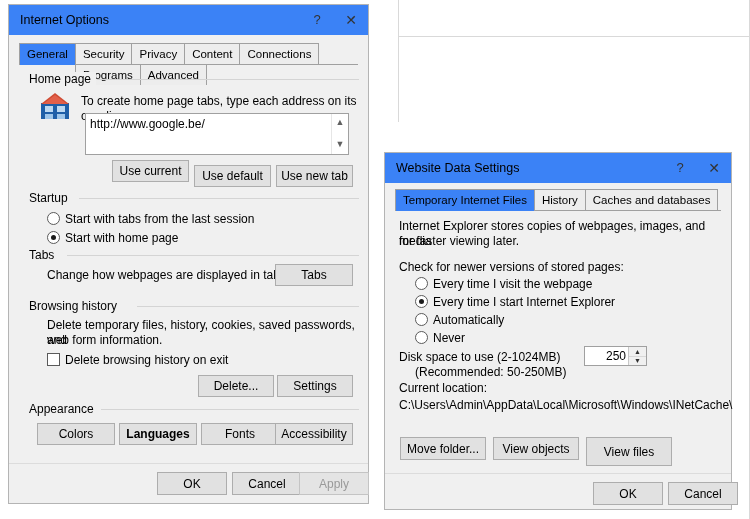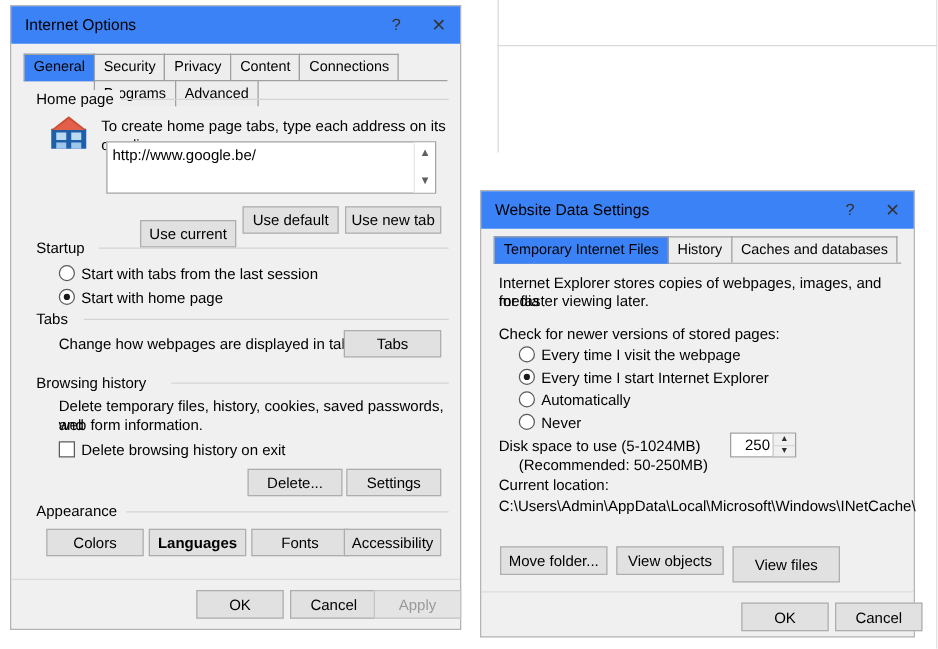--- a/index.html
+++ b/index.html
@@ -290,21 +290,21 @@
     <div class="static" style="left:72px; top:89px; width:280px;">To create home page tabs, type each address on its own line.</div>
 
     <div class="textarea-box" style="left:76px; top:108px; width:264px; height:42px;">
       <div class="ta-text">http://www.google.be/</div>
       <div class="scroll-col">
         <div class="scroll-arrow up">▲</div>
         <div class="scroll-arrow down">▼</div>
       </div>
     </div>
 
-    <button class="btn" style="left:103px; top:171px; width:77px; height:22px;">Use current</button>
+    <button class="btn" style="left:103px; top:155px; width:77px; height:22px;">Use current</button>
     <button class="btn" style="left:185px; top:160px; width:77px; height:22px;">Use default</button>
     <button class="btn" style="left:267px; top:160px; width:77px; height:22px;">Use new tab</button>
 
     <div class="group" style="left:20px; top:193px; width:330px;">
       <div class="group-label">Startup</div>
       <div class="group-line" style="left:50px; width:280px;"></div>
     </div>
 
     <div class="radio" style="left:38px; top:207px;"></div>
     <div class="radio-label" style="left:56px; top:207px;">Start with tabs from the last session</div>
@@ -374,24 +374,24 @@
 
     <div class="radio checked" style="left:30px; top:142px;"></div>
     <div class="radio-label" style="left:48px; top:142px;">Every time I start Internet Explorer</div>
 
     <div class="radio" style="left:30px; top:160px;"></div>
     <div class="radio-label" style="left:48px; top:160px;">Automatically</div>
 
     <div class="radio" style="left:30px; top:178px;"></div>
     <div class="radio-label" style="left:48px; top:178px;">Never</div>
 
-    <div class="static" style="left:14px; top:197px;">Disk space to use (5-1024MB)</div>
+    <div class="static" style="left:14px; top:197px;">Disk space to use (2-1024MB)</div>
     <div class="static" style="left:30px; top:212px;">(Recommended: 50-250MB)</div>
 
-    <div class="spin-box" style="left:199px; top:193px; width:53px; height:20px;">
+    <div class="spin-box" style="left:199px; top:193px; width:63px; height:20px;">
       <div class="spin-val">250</div>
       <div class="spin-btns">
         <div class="spin-btn up">▲</div>
         <div class="spin-btn down">▼</div>
       </div>
     </div>
 
     <div class="static" style="left:14px; top:228px;">Current location:</div>
     <div class="static" style="left:14px; top:245px;">C:\Users\Admin\AppData\Local\Microsoft\Windows\INetCache\</div>
 

